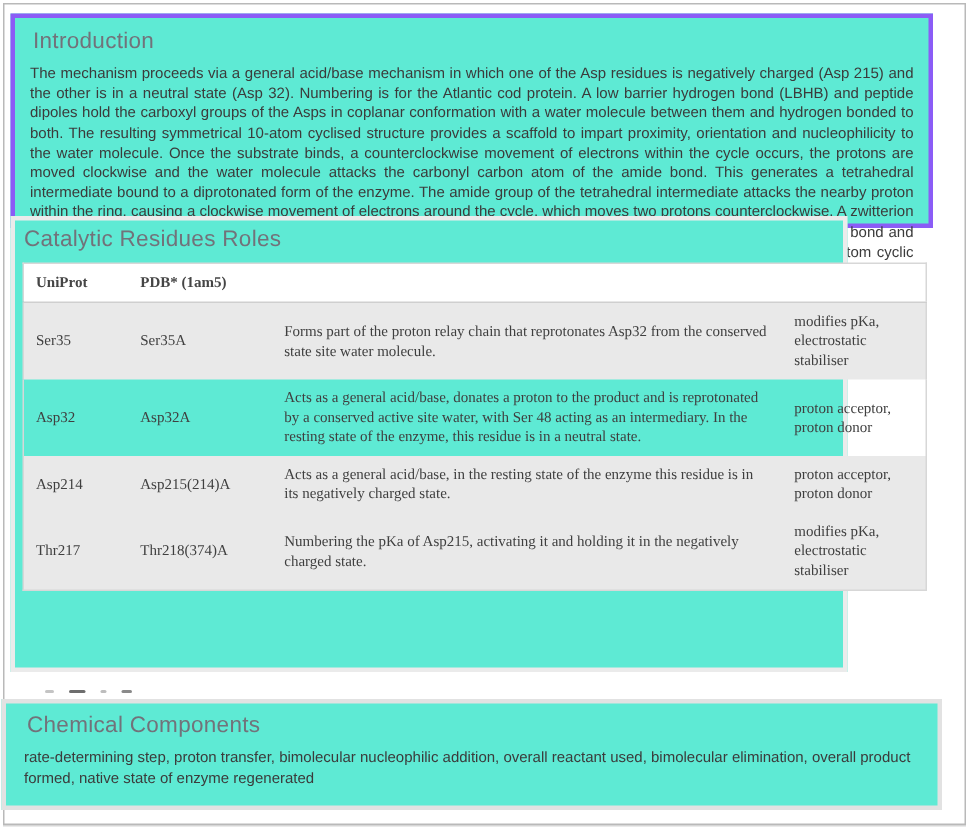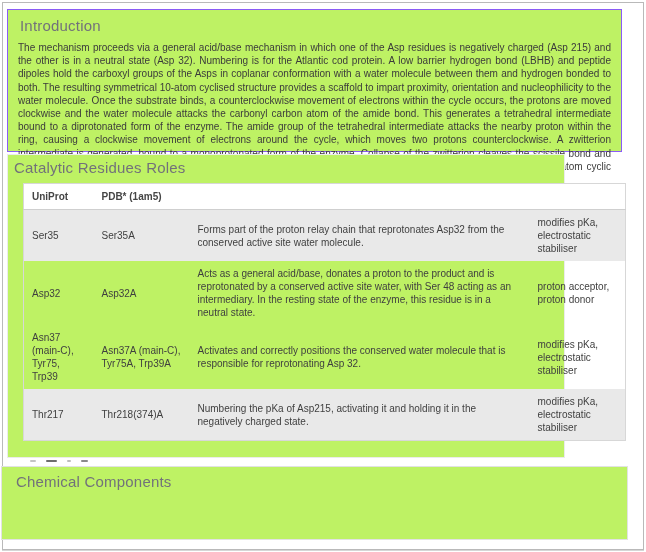--- a/index.html
+++ b/index.html
@@ -4,35 +4,35 @@
 <style>
   html,body{margin:0;padding:0;}
   body{
     width:646px;height:552px;position:relative;background:#ffffff;
     font-family:"Liberation Sans", sans-serif;overflow:hidden;
   }
   .frame{
     position:absolute;left:2px;top:2px;width:640px;height:546px;
     border:1px solid #b9b9b9;box-shadow:0 1px 0 #d6d6d6;
   }
-  .panel{position:absolute;box-sizing:border-box;border:1px solid #8b5cf6;background:#bef264;}
+  .panel{position:absolute;box-sizing:border-box;border:3px solid #8b5cf6;background:#5eead4;}
   #intro-panel{left:7px;top:9px;width:615px;height:143px;padding:6px 10px;}
-  #catalytic-panel{left:7px;top:154px;width:558px;height:304px;padding:3px 4px;border-color:#ebebeb;}
+  #catalytic-panel{left:7px;top:144px;width:558px;height:304px;padding:3px 4px;border-color:#ebebeb;}
   #chemical-panel{left:1px;top:466px;width:627px;height:74px;padding:5px 12px;border-color:#e2e2e2;}
   h2.section-title{
     margin:1px 0 7px 2px;font-size:15px;font-weight:400;color:#72727a;
     letter-spacing:.2px;
   }
   p.body-text{
     margin:0;font-size:10px;line-height:13.2px;color:#3b3b3b;text-align:justify;
   }
   #chemical-panel p.body-text{text-align:left;line-height:14px;}
   table.residues{
-    border-collapse:collapse;width:602px;margin-left:11px;
-    border:1px solid #d7d7d7;font-size:10px;color:#3f3f3f;table-layout:fixed;
+    border-collapse:collapse;width:602px;margin-left:1px;
+    border:1px solid #d7d7d7;font-size:10px;color:#3f3f3f;table-layout:fixed;font-family:Liberation Serif, serif;
   }
   table.residues th{
     font-weight:bold;color:#454545;text-align:left;padding:7px 8px;
     border-bottom:1px solid #cfcfcf;background:#fff;font-size:10px;
   }
   table.residues td{
     padding:6px 8px;vertical-align:middle;line-height:13px;
     word-wrap:break-word;overflow-wrap:break-word;
   }
   col.c-uniprot{width:70px;}
@@ -77,42 +77,43 @@
         <th>UniProt</th>
         <th>PDB* (1am5)</th>
         <th></th>
         <th></th>
       </tr>
     </thead>
     <tbody>
       <tr class="stripe">
         <td>Ser35</td>
         <td>Ser35A</td>
-        <td>Forms part of the proton relay chain that reprotonates Asp32 from the conserved active site water molecule.</td>
+        <td>Forms part of the proton relay chain that reprotonates Asp32 from the conserved state site water molecule.</td>
         <td>modifies pKa, electrostatic stabiliser</td>
       </tr>
       <tr>
         <td>Asp32</td>
         <td>Asp32A</td>
         <td>Acts as a general acid/base, donates a proton to the product and is reprotonated by a conserved active site water, with Ser 48 acting as an intermediary. In the resting state of the enzyme, this residue is in a neutral state.</td>
         <td>proton acceptor, proton donor</td>
       </tr>
-      <tr>
-        <td>Asn37 (main-C), Tyr75, Trp39</td>
-        <td>Asn37A (main-C), Tyr75A, Trp39A</td>
-        <td>Activates and correctly positions the conserved water molecule that is responsible for reprotonating Asp 32.</td>
-        <td>modifies pKa, electrostatic stabiliser</td>
+      <tr class="stripe">
+        <td>Asp214</td>
+        <td>Asp215(214)A</td>
+        <td>Acts as a general acid/base, in the resting state of the enzyme this residue is in its negatively charged state.</td>
+        <td>proton acceptor, proton donor</td>
       </tr>
       <tr class="stripe">
         <td>Thr217</td>
         <td>Thr218(374)A</td>
         <td>Numbering the pKa of Asp215, activating it and holding it in the negatively charged state.</td>
         <td>modifies pKa, electrostatic stabiliser</td>
       </tr>
     </tbody>
   </table>
 </section>
 
 <div class="clipped"><i></i><i></i><i></i><i></i></div>
 
 <section class="panel" id="chemical-panel">
   <h2 class="section-title">Chemical Components</h2>
+  <p class="body-text">rate-determining step, proton transfer, bimolecular nucleophilic addition, overall reactant used, bimolecular elimination, overall product formed, native state of enzyme regenerated</p>
 </section>
 
 </body></html>

